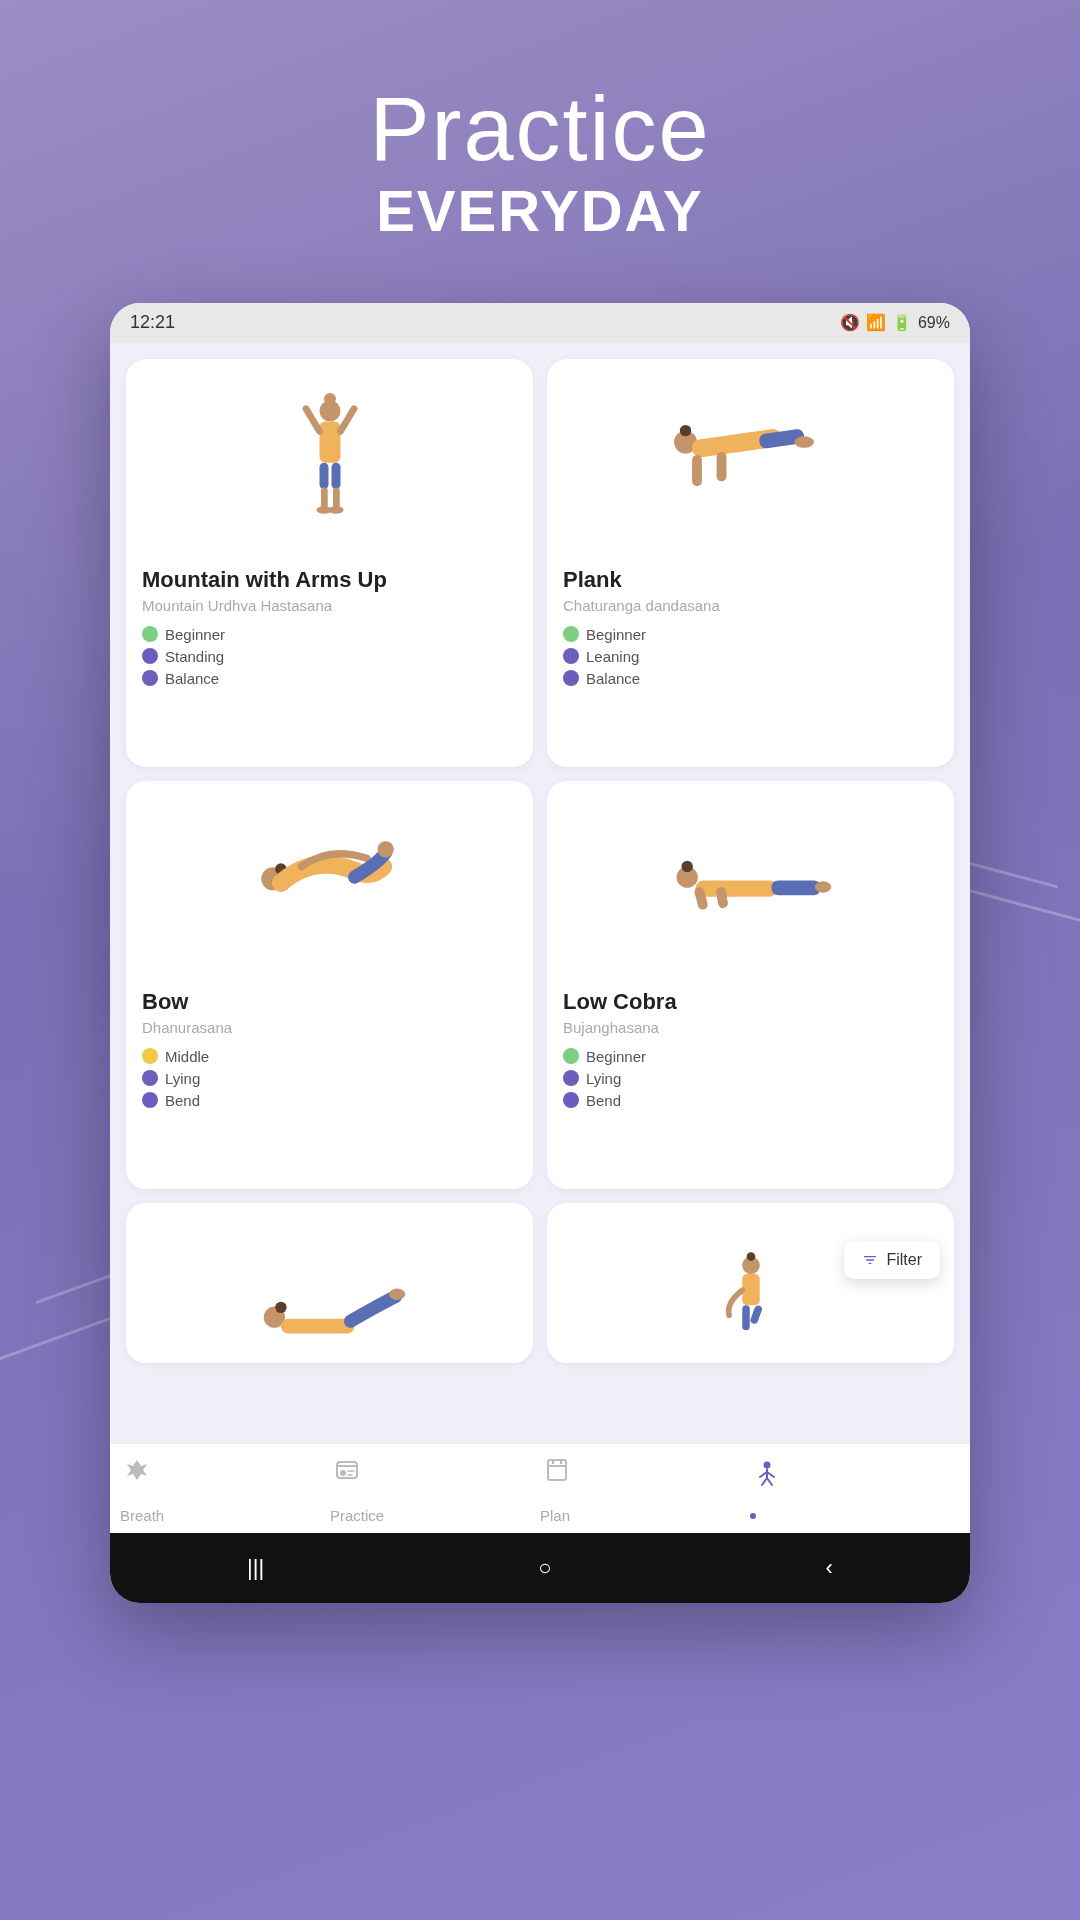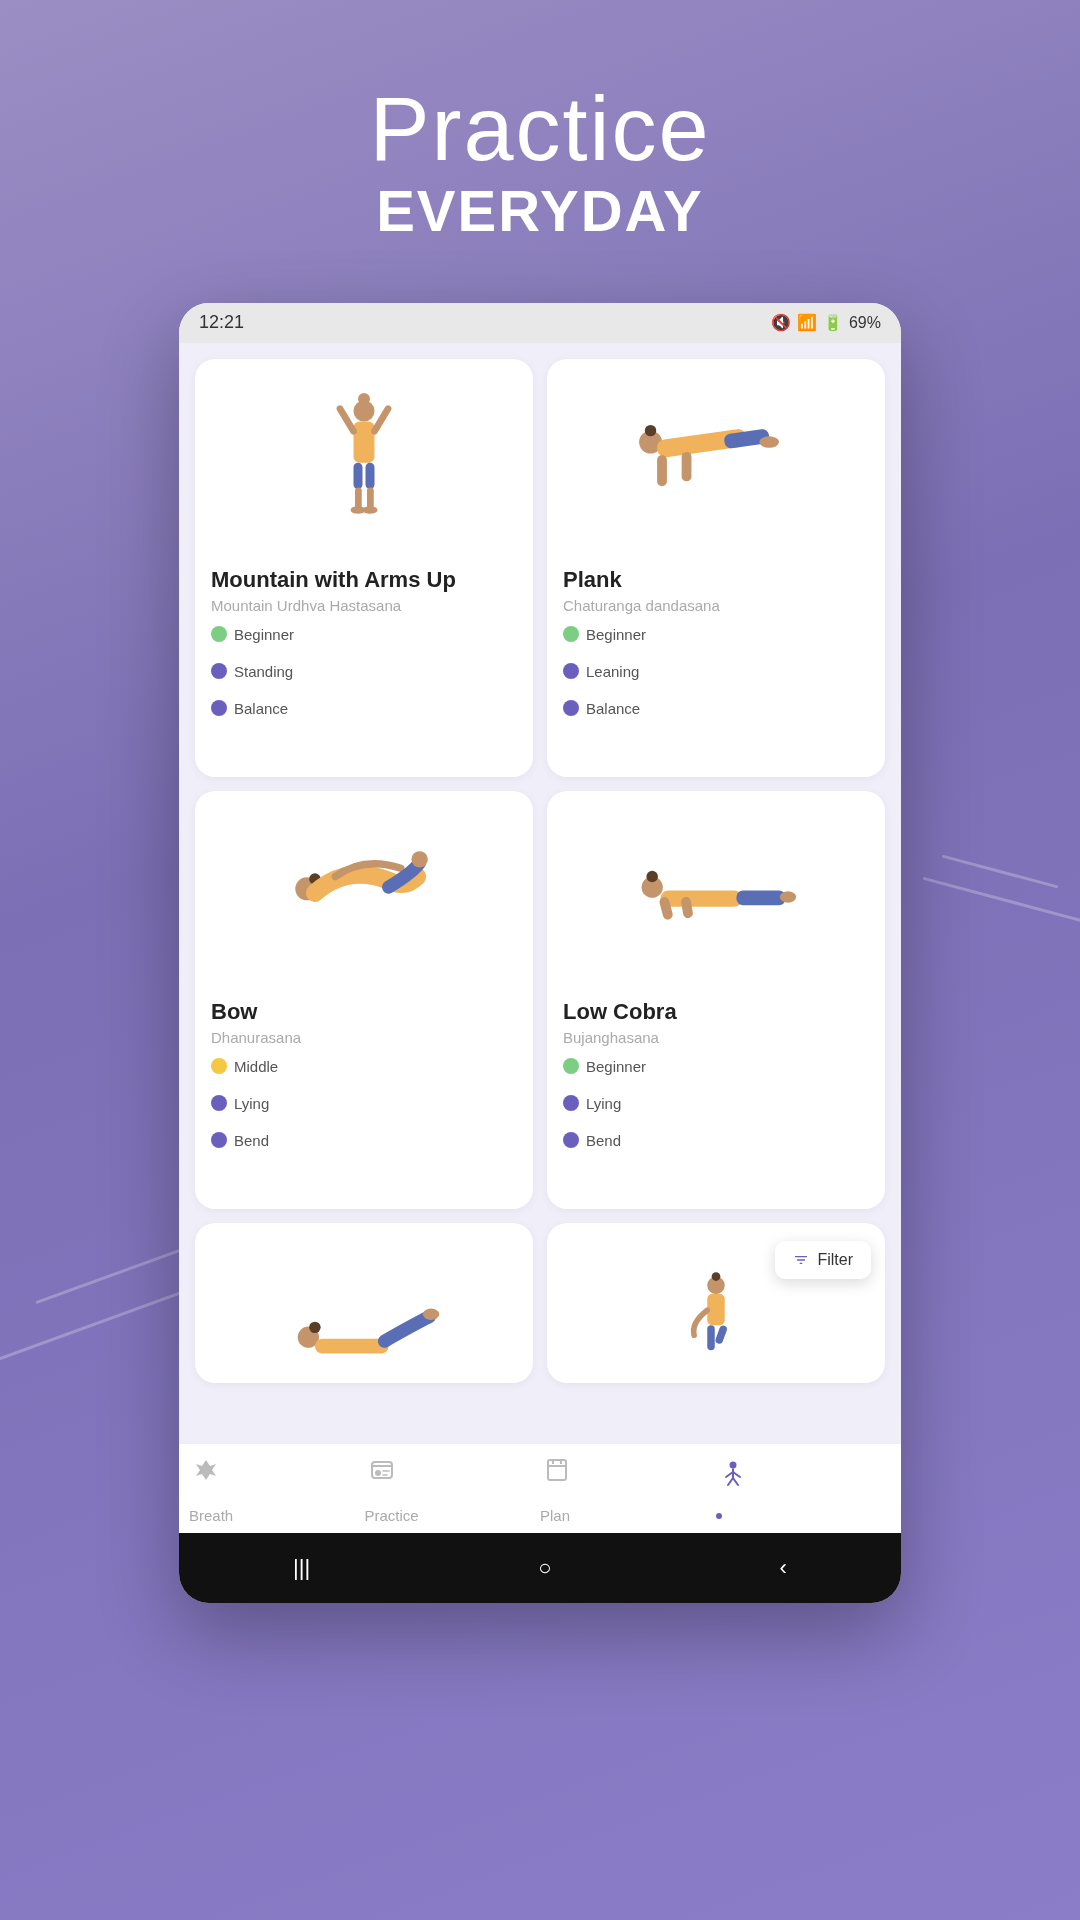--- a/index.html
+++ b/index.html
@@ -41,21 +41,21 @@
     }
     .header-everyday {
       font-size: 58px;
       font-weight: 700;
       letter-spacing: 2px;
       line-height: 1.1;
     }
 
     
     .device-frame {
-      width: 722px;
+      width: 860px;
       margin: 0 auto;
       background: white;
       border-radius: 30px;
       overflow: hidden;
       box-shadow: 0 30px 80px rgba(0,0,0,0.3);
       position: relative;
     }
 
     
     .status-bar {
@@ -100,21 +100,21 @@
       font-size: 22px;
       font-weight: 600;
       color: #222;
       margin-bottom: 4px;
     }
     .pose-sanskrit {
       font-size: 15px;
       color: #aaa;
       margin-bottom: 12px;
     }
-    .pose-tags { display: flex; flex-direction: column; gap: 20px; }
+    .pose-tags { display: flex; flex-direction: column; gap: 5px; }
     .pose-tag {
       display: flex;
       align-items: center;
       gap: 7px;
       font-size: 15px;
       color: #555;
     }
     .tag-dot {
       width: 16px;
       height: 16px;

